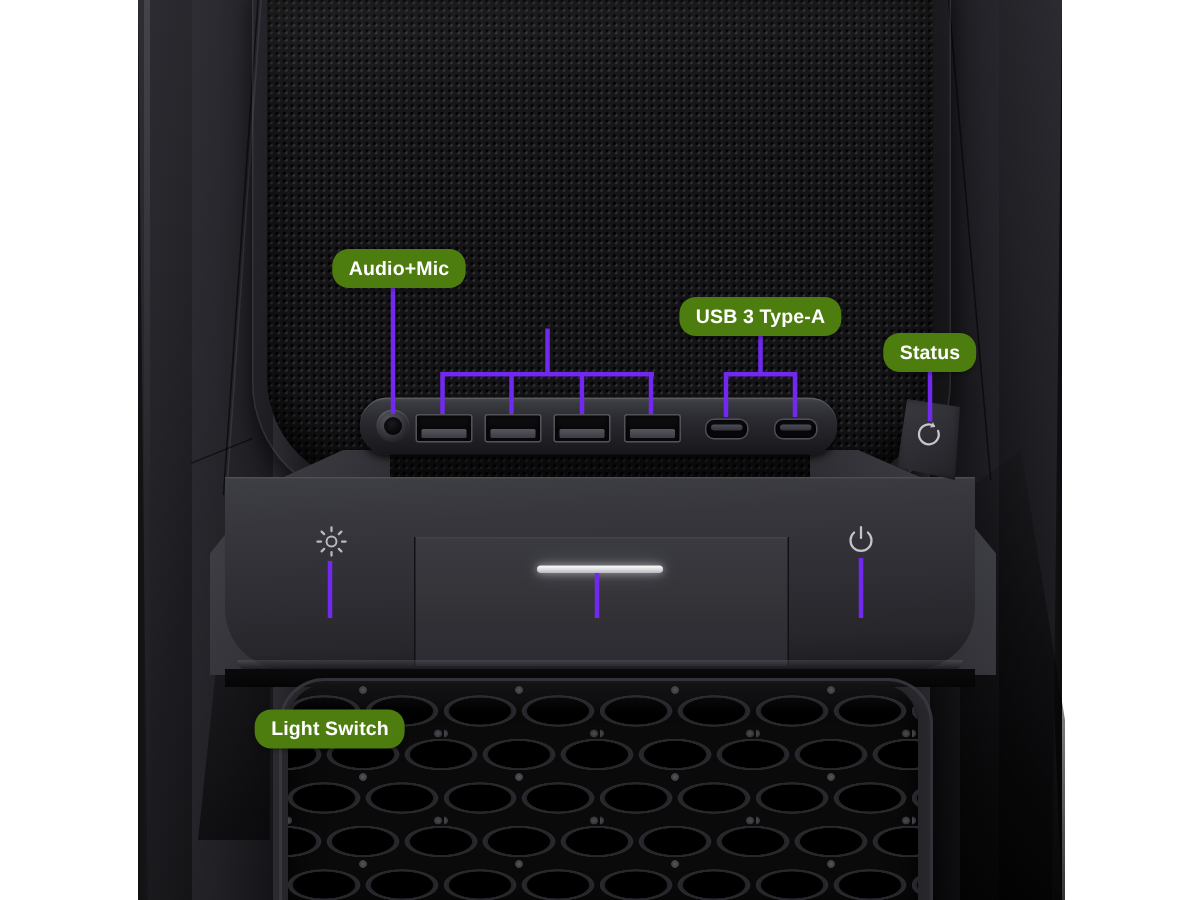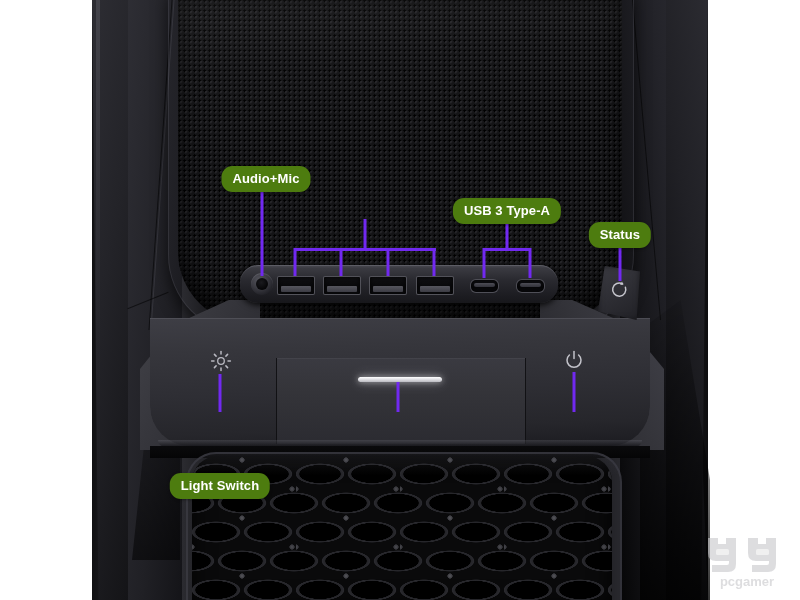--- a/index.html
+++ b/index.html
@@ -435,27 +435,14 @@
 
 
   <div class="pill" style="left:507px; top:198px;">USB 3 Type-A</div>
 
   <div class="pill" style="left:620px; top:222px;">Status</div>
 
   <div class="pill" style="left:220px; top:432px;margin-top:41px;">Light Switch</div>
 
 
 
-  <div class="watermark">
-    <svg width="86" height="58" viewBox="0 0 86 58" aria-hidden="true">
-      <g fill="#c9c9cc">
-
-        <path d="M4 4 L14 4 L14 10 L22 10 L22 4 L32 4 L32 30 Q32 38 24 38 L8 38 L8 31 L23 31 Q25 31 25 29 L25 27 L12 27 Q4 27 4 19 Z"></path>
-        <rect x="12" y="15" width="13" height="6" rx="1.6" fill="#ffffff" opacity="0.55"></rect>
-
-        <path d="M44 4 L54 4 L54 10 L62 10 L62 4 L72 4 L72 30 Q72 38 64 38 L48 38 L48 31 L63 31 Q65 31 65 29 L65 27 L52 27 Q44 27 44 19 Z"></path>
-        <rect x="52" y="15" width="13" height="6" rx="1.6" fill="#ffffff" opacity="0.55"></rect>
-      </g>
-      <text x="43" y="52" text-anchor="middle" font-family="Liberation Sans, sans-serif" font-size="13" font-weight="bold" fill="#c9c9cc">pcgamer</text>
-    </svg>
-  </div>
 
 </div>
 
 </body></html>

